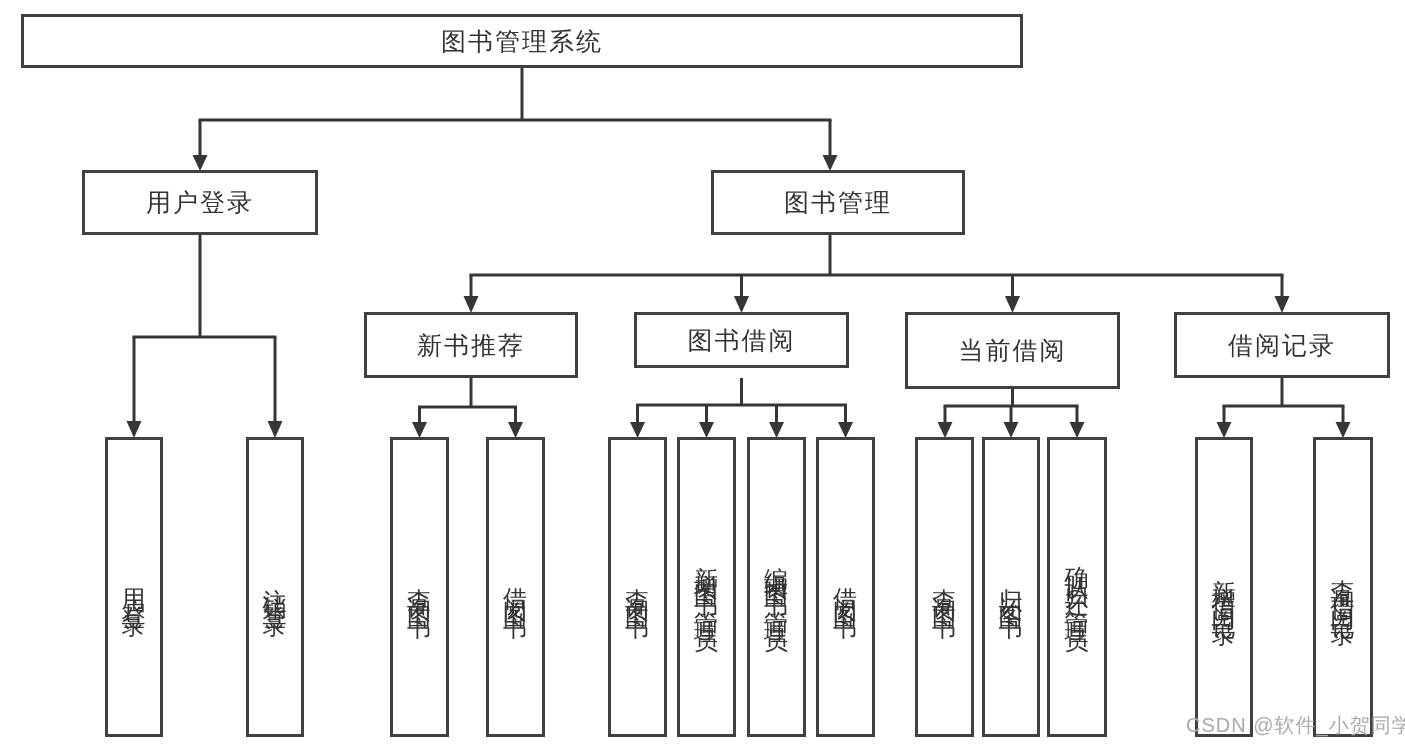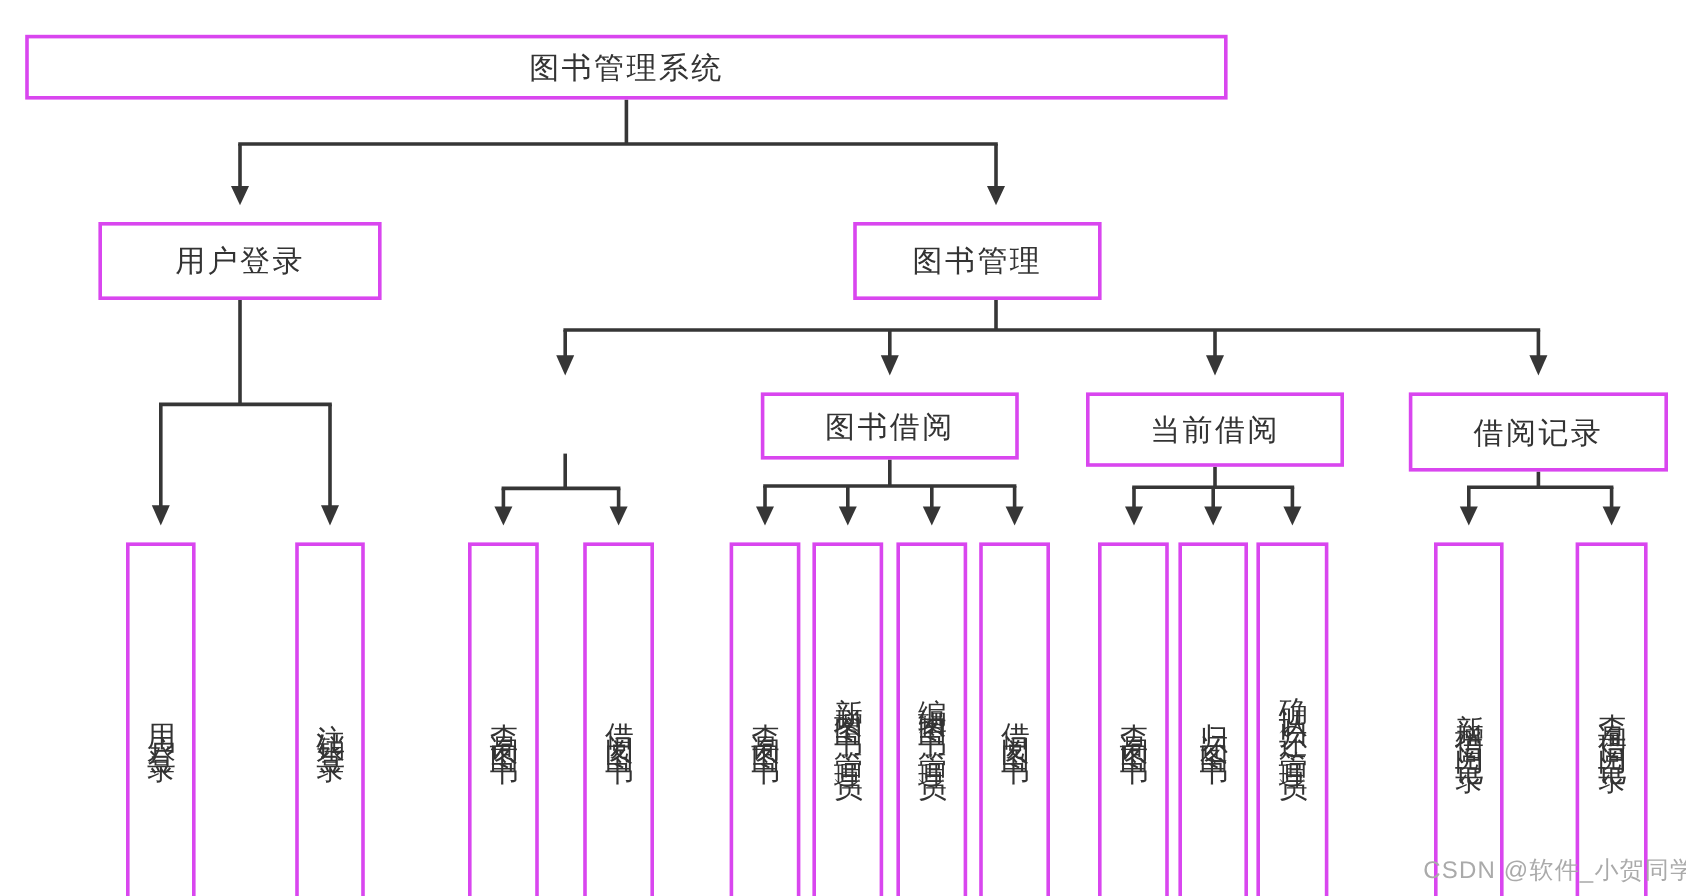--- a/index.html
+++ b/index.html
@@ -5,21 +5,21 @@
   html,body { margin:0; padding:0; background:#ffffff; }
   .canvas {
     position:relative; width:1405px; height:747px; background:#ffffff;
     font-family:"Liberation Sans","DejaVu Sans",sans-serif; overflow:hidden;
   }
   .lines { position:absolute; left:0; top:0; width:1405px; height:747px; }
   .lines line { stroke:#363636; stroke-width:3; }
   .lines polygon { fill:#363636; }
   .box {
     position:absolute; box-sizing:border-box; background:#ffffff;
-    border:3px solid #d946ef; display:flex; align-items:center; justify-content:center;margin-top:15px;
+    border:3px solid #404040; display:flex; align-items:center; justify-content:center;
   }
   .lbl {
     font-size:25px; color:#333333; letter-spacing:2px; white-space:nowrap;
   }
   .vtext {
     display:block; writing-mode:vertical-rl; text-orientation:mixed;
     font-size:24px; letter-spacing:9px; line-height:1.05; color:#333333;
     white-space:nowrap;
   }
   .watermark {
@@ -101,28 +101,31 @@
     </g>
   </svg>
 
   <div class="box" style="left:21px; top:14px; width:1002px; height:54px;">
     <span class="lbl">图书管理系统</span>
   </div>
 
   <div class="box" style="left:82px; top:170px; width:236px; height:65px;">
     <span class="lbl">用户登录</span>
   </div>
-  <div class="box" style="left:711px; top:170px; width:207px; height:65px;">
+  <div class="box" style="left:711px; top:170px; width:254px; height:65px;">
     <span class="lbl">图书管理</span>
   </div>
 
+  <div class="box" style="left:364px; top:312px; width:214px; height:66px;">
+    <span class="lbl">新书推荐</span>
+  </div>
   <div class="box" style="left:634px; top:312px; width:215px; height:56px;">
     <span class="lbl">图书借阅</span>
   </div>
-  <div class="box" style="left:905px; top:312px; width:215px; height:62px;">
+  <div class="box" style="left:905px; top:312px; width:215px; height:77px;">
     <span class="lbl">当前借阅</span>
   </div>
   <div class="box" style="left:1174px; top:312px; width:216px; height:66px;">
     <span class="lbl">借阅记录</span>
   </div>
 
   <div class="box" style="left:105px; top:437px; width:58px; height:300px;">
     <span class="vtext">用户登录</span>
   </div>
   <div class="box" style="left:246px; top:437px; width:58px; height:300px;">

